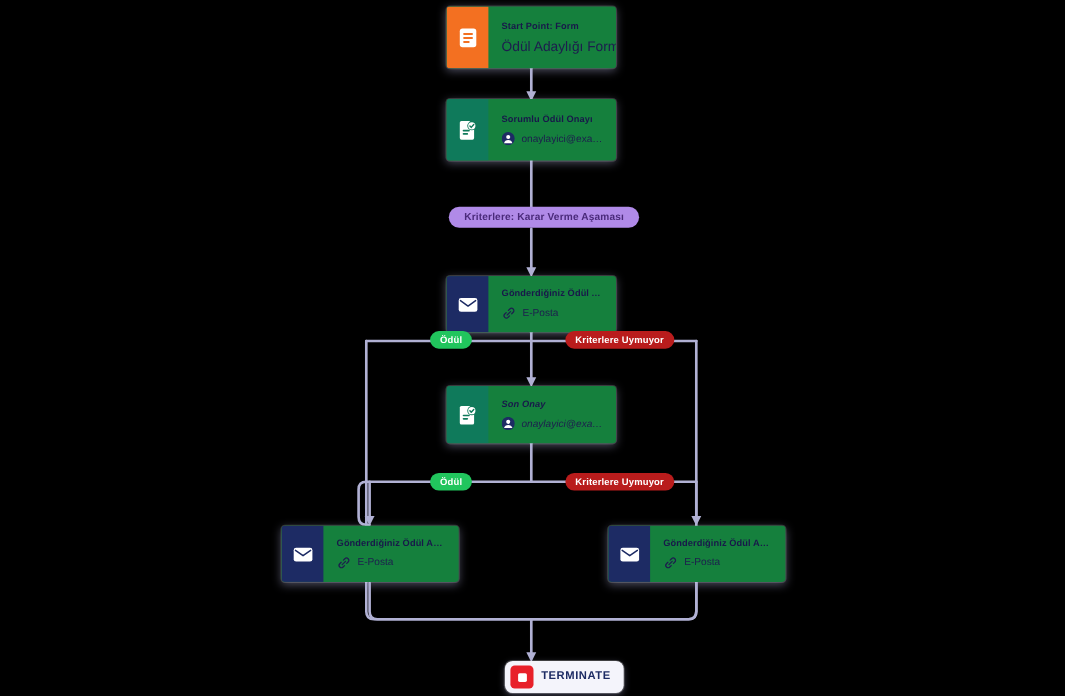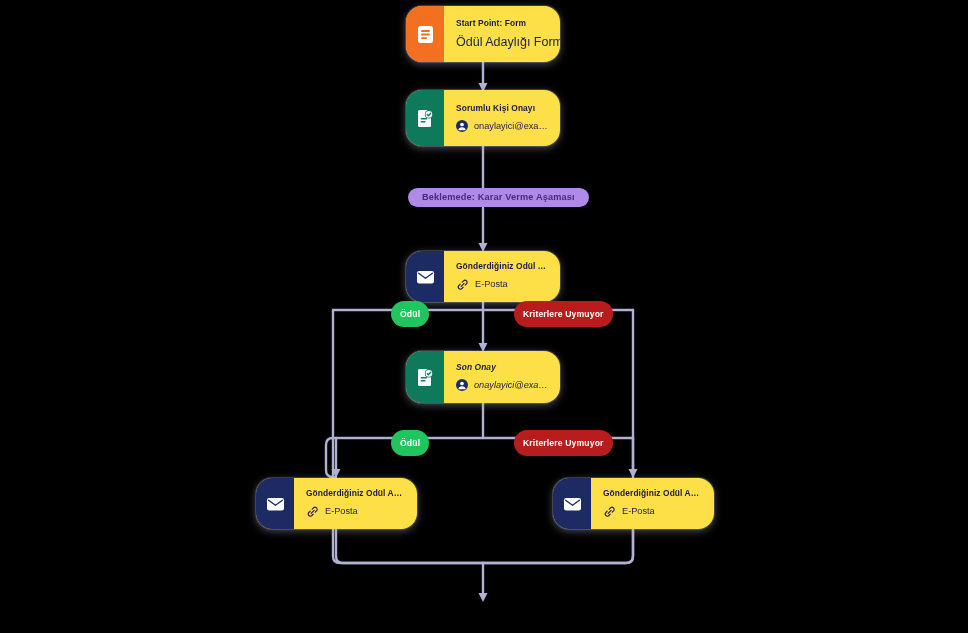--- a/index.html
+++ b/index.html
@@ -38,22 +38,22 @@
     stroke-linejoin: round;
   }
   .edge-arrow { fill: #b1b1d4; }
 
   
   .node {
     position: absolute;
     z-index: 3;
     display: flex;
     align-items: stretch;
-    background: #fde047;
-    border-radius: 16px;
+    background: #15803d;
+    border-radius: 3px;
     overflow: hidden;
     box-shadow: 0 0 0 1px rgba(255,255,255,0.16),
                 0 2px 9px rgba(168,168,210,0.45);
   }
   .node-icon {
     flex: 0 0 38px;
     width: 38px;
     display: flex;
     align-items: center;
     justify-content: center;
@@ -117,21 +117,21 @@
     display: flex;
     align-items: center;
     justify-content: center;
     border-radius: 999px;
     font-size: 8.6px;
     font-weight: bold;
     white-space: nowrap;
     letter-spacing: 0.15px;
     line-height: 1;
     padding: 0 9px;
-    height: 26px;
+    height: 16px;
     color: #ffffff;
   }
   .badge-purple {
     background: #b08ae8;
     color: #4a2a7a;
     font-size: 9.2px;
     height: 19px;
     padding: 0 14px;
   }
   .badge-green { background: #21c55d; }
@@ -238,36 +238,36 @@
       <svg width="18" height="19" viewBox="0 0 18 19" aria-hidden="true">
         <path d="M2 2.5A1.5 1.5 0 0 1 3.5 1h7.2L15 5.2v11.3A1.5 1.5 0 0 1 13.5 18H3.5A1.5 1.5 0 0 1 2 16.5Z" fill="#ffffff"></path>
         <rect x="4.6" y="9" width="6.5" height="1.5" rx="0.75" fill="#0f7a5b"></rect>
         <rect x="4.6" y="12" width="5" height="1.5" rx="0.75" fill="#0f7a5b"></rect>
         <circle cx="12.9" cy="5.4" r="4.1" fill="#0f7a5b"></circle>
         <circle cx="12.9" cy="5.4" r="3.3" fill="#ffffff"></circle>
         <path d="M11.2 5.5 12.4 6.8 14.7 4.2" stroke="#0f7a5b" stroke-width="1.3" fill="none" stroke-linecap="round" stroke-linejoin="round"></path>
       </svg>
     </div>
     <div class="node-body">
-      <div class="node-title">Sorumlu Kişi Onayı</div>
+      <div class="node-title">Sorumlu Ödül Onayı</div>
       <div class="node-sub">
         <span class="sub-icon">
           <svg width="12" height="12" viewBox="0 0 12 12" aria-hidden="true">
             <circle cx="6" cy="6" r="6" fill="#1d2b64"></circle>
             <circle cx="6" cy="4.5" r="1.85" fill="#ffffff"></circle>
             <path d="M2.2 10.2a3.95 3.95 0 0 1 7.6 0Z" fill="#ffffff"></path>
           </svg>
         </span>
         <span class="sub-text">onaylayici@example.c…</span>
       </div>
     </div>
   </div>
 
   <div class="badge badge-purple" style="left:408px; top:188px;">
-    <span>Beklemede: Karar Verme Aşaması</span>
+    <span>Kriterlere: Karar Verme Aşaması</span>
   </div>
 
   <div class="node" style="left:406px; top:251px; width:154px; height:51px;">
     <div class="node-icon ic-navy">
       <svg width="19" height="16" viewBox="0 0 19 16" aria-hidden="true">
         <rect x="1" y="2" width="17" height="12.5" rx="2.2" fill="#ffffff"></rect>
         <path d="M2.6 4.3 9.5 9.2 16.4 4.3" stroke="#1d2b64" stroke-width="1.35" fill="none" stroke-linecap="round" stroke-linejoin="round"></path>
         <rect x="4.4" y="4.3" width="10.2" height="1.1" rx="0.55" fill="#1d2b64" opacity="0"></rect>
       </svg>
     </div>
@@ -357,14 +357,20 @@
         <span class="sub-icon">
           <svg width="13" height="13" viewBox="0 0 13 13" aria-hidden="true">
             <path d="M5.1 8.3 8.1 5.3M4.2 6.2 2.9 7.5a2.1 2.1 0 0 0 3 3l1.3-1.3M6.2 4.2 7.5 2.9a2.1 2.1 0 0 1 3 3L9.2 7.2" stroke="#1d1d4e" stroke-width="1.15" fill="none" stroke-linecap="round"></path>
           </svg>
         </span>
         <span class="sub-text">E-Posta</span>
       </div>
     </div>
   </div>
 
+  <div class="terminate" style="left:459px; top:601px;">
+    <span class="terminate-icon">
+      <i></i>
+    </span>
+    <span class="terminate-label">TERMINATE</span>
+  </div>
 
 </div>
 
 </body></html>

